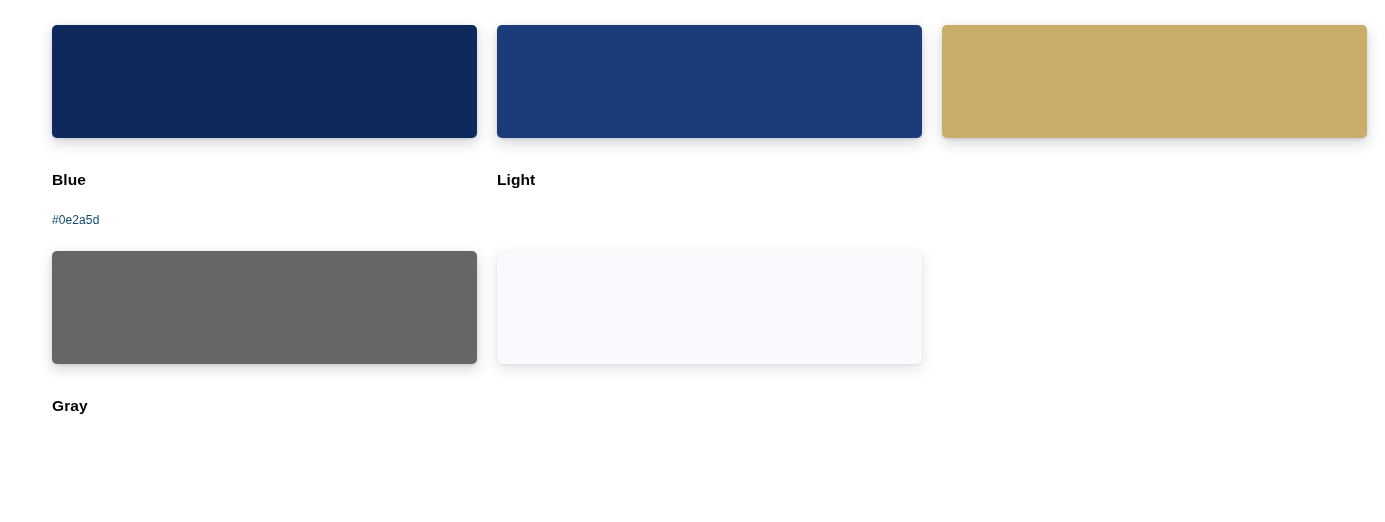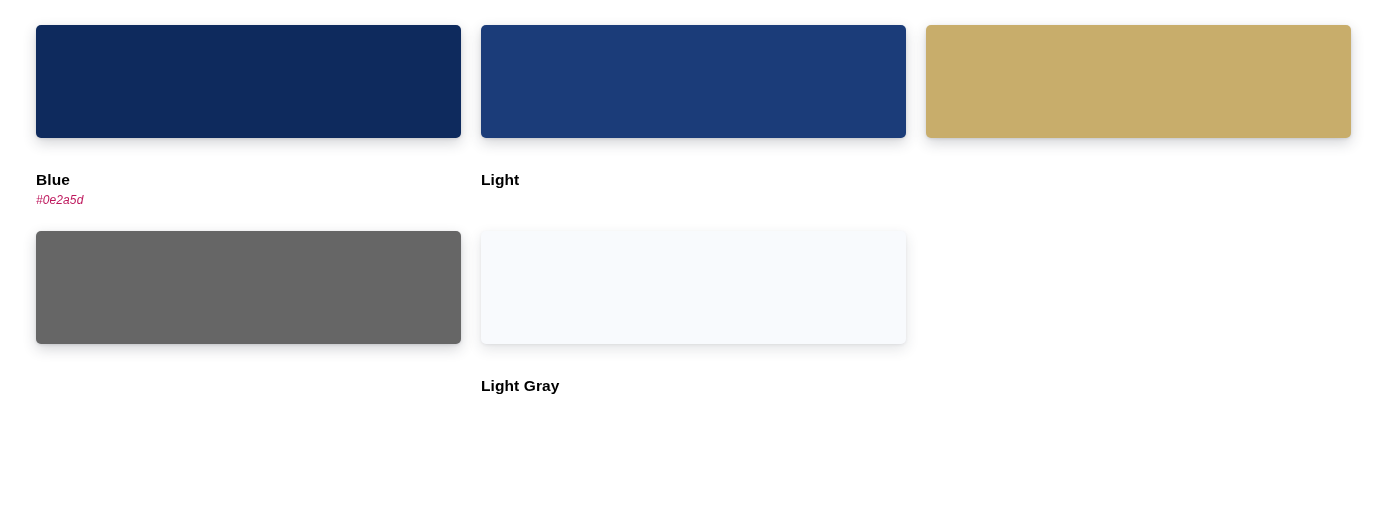--- a/index.html
+++ b/index.html
@@ -11,21 +11,21 @@
     height: 522px;
     background: #ffffff;
     font-family: "Liberation Sans", sans-serif;
     -webkit-font-smoothing: antialiased;
   }
 
   .palette-page {
     width: 1385px;
     height: 522px;
     background: #ffffff;
-    padding: 25px 38px 0 36px;
+    padding: 25px 38px 0 52px;
     overflow: hidden;
   }
 
   .palette-grid {
     display: grid;
     grid-template-columns: repeat(3, 425px);
     column-gap: 20px;
     row-gap: 24px;
     align-content: start;
   }
@@ -51,27 +51,26 @@
   .color-name {
     margin-top: 33px;
     font-size: 15.5px;
     font-weight: bold;
     color: #000000;
     line-height: 1.2;
     letter-spacing: 0.1px;
   }
 
   .color-hex {
-    margin-top: 3px;
+    margin-top: 23px;
     font-size: 12px;
     font-weight: normal;
-    color: #be185d;
+    color: #0c4a6e;
     line-height: 1.2;
     letter-spacing: 0.1px;
-    font-style: italic;
   }
 </style>
 </head>
 <body>
 
 <div class="palette-page">
   <div class="palette-grid">
 
     <div class="color-card">
       <div class="color-swatch" style="background-color: rgb(14, 42, 93);"></div>
@@ -84,21 +83,21 @@
       <div class="color-name">Light</div>
     </div>
 
     <div class="color-card">
       <div class="color-swatch" style="background-color: rgb(200, 173, 107);"></div>
     </div>
 
 
     <div class="color-card">
       <div class="color-swatch" style="background-color: rgb(102, 102, 102);"></div>
+      <div class="color-name">Gray</div>
     </div>
 
     <div class="color-card">
       <div class="color-swatch is-pale" style="background-color: rgb(248, 250, 253);"></div>
-      <div class="color-name">Light Gray</div>
     </div>
 
   </div>
 </div>
 
 </body></html>

